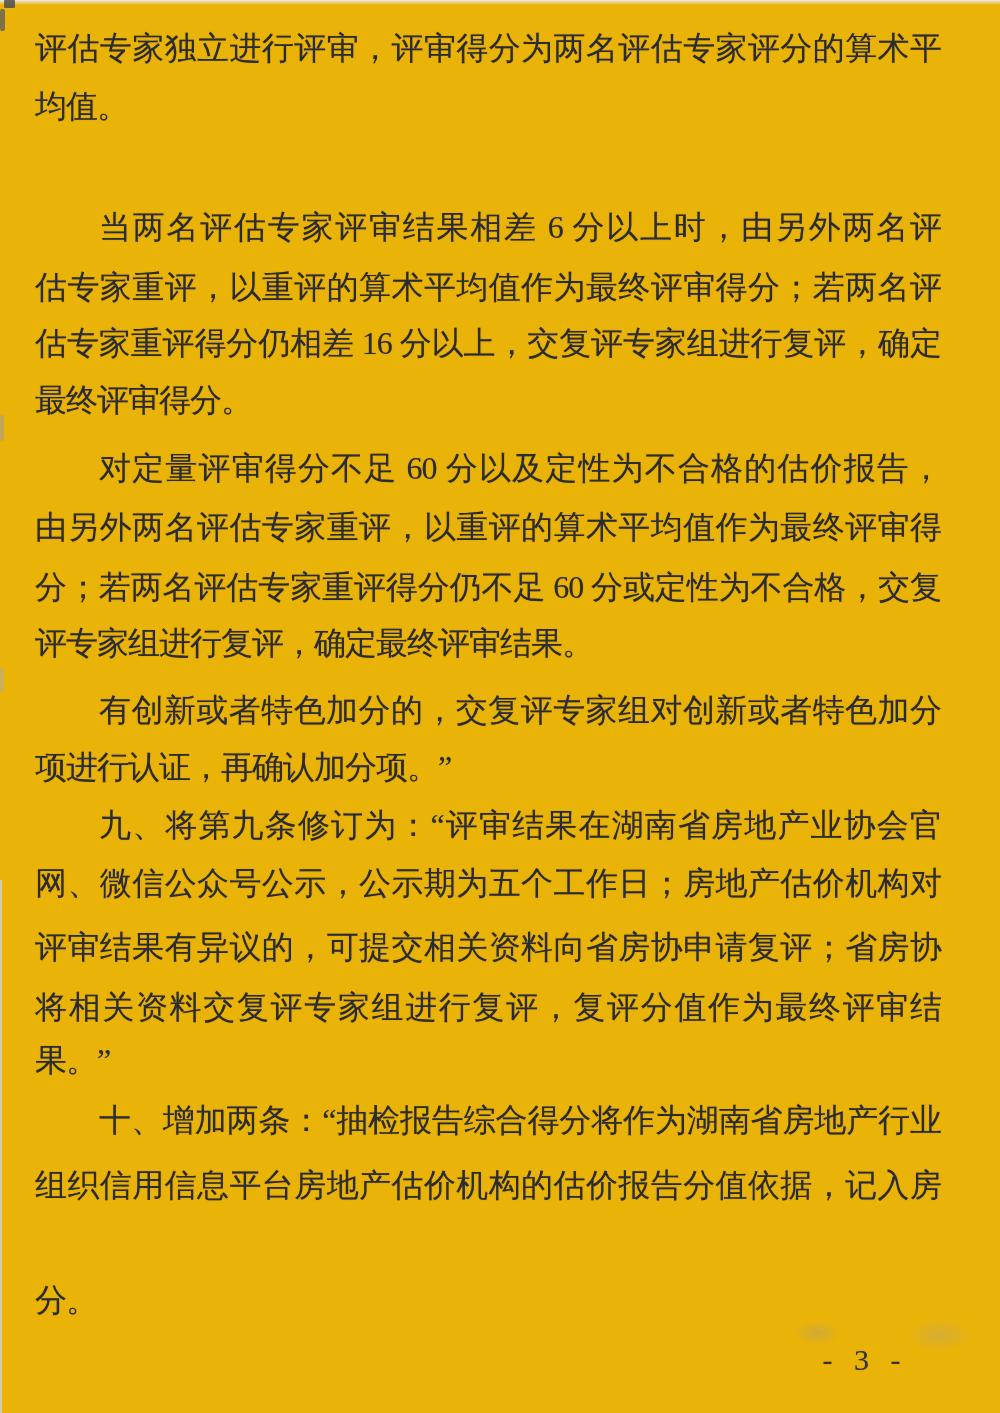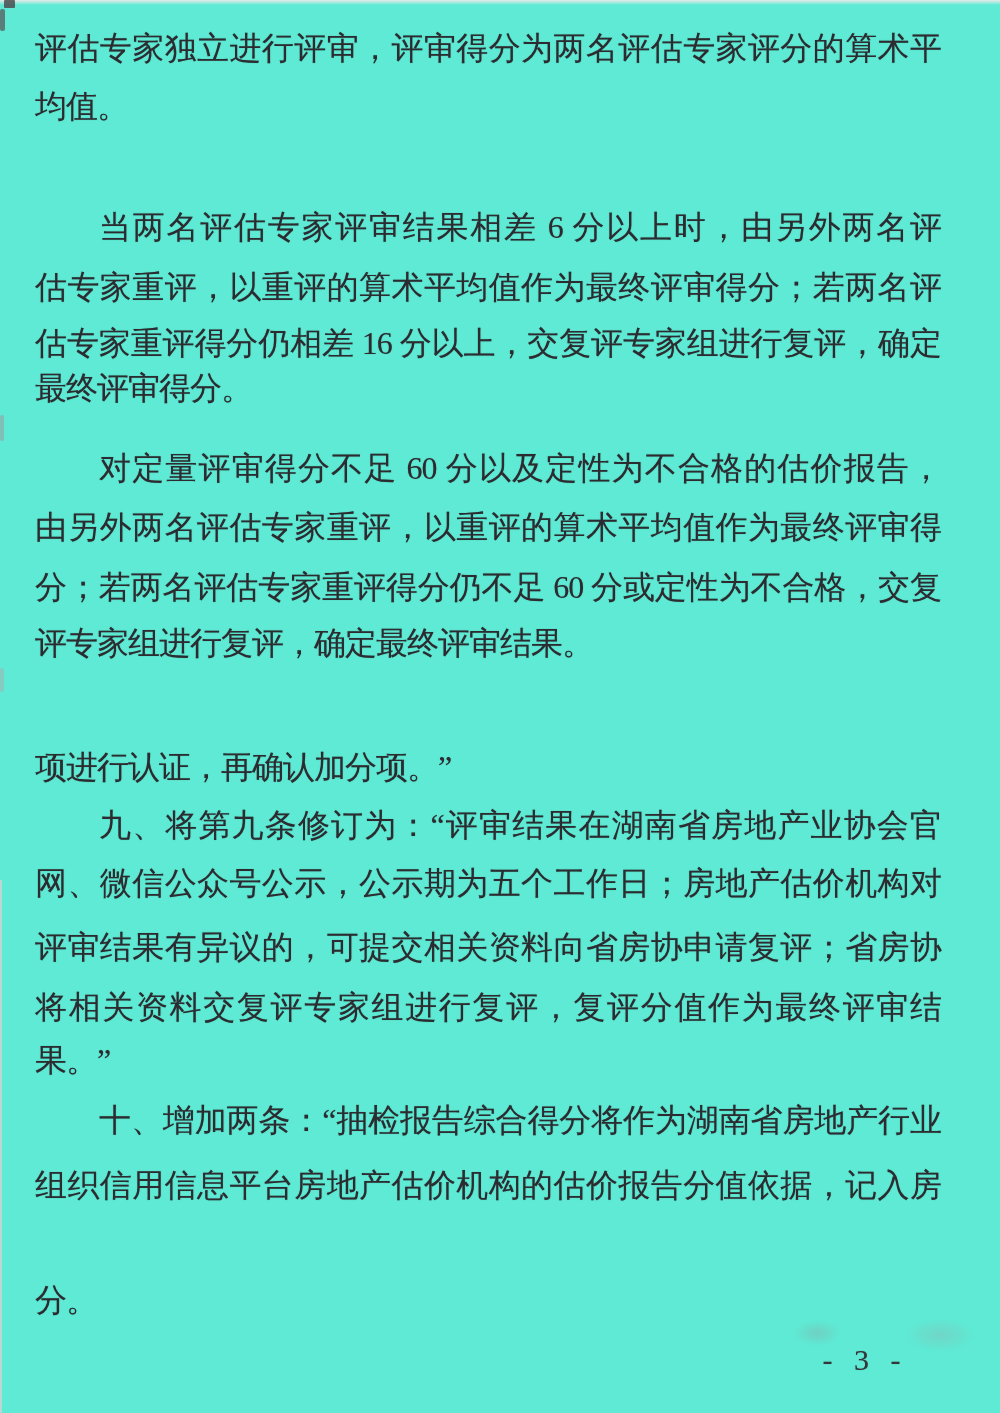--- a/index.html
+++ b/index.html
@@ -4,21 +4,21 @@
 <style>
   html, body {
     margin: 0;
     padding: 0;
     background: #ffffff;
   }
   .page {
     position: relative;
     width: 1000px;
     height: 1413px;
-    background: #5eead4;
+    background: #eab308;
     overflow: hidden;
     font-family: "Liberation Serif", serif;
   }
   
   .page::before {
     content: "";
     position: absolute;
     left: 0; top: 0;
     width: 100%; height: 5px;
     background: linear-gradient(#e9e9e9, rgba(255,255,255,0));
@@ -118,25 +118,26 @@
 </head>
 <body>
 
 <div class="page">
   <div class="text-block" id="text-block">
       <div class="text-line fill" style="top: 19px;">评估专家独立进行评审，评审得分为两名评估专家评分的算术平</div>
       <div class="text-line nofill" style="top: 77px;">均值。</div>
       <div class="text-line fill indent" style="top: 198px;">当两名评估专家评审结果相差 6 分以上时，由另外两名评</div>
       <div class="text-line fill" style="top: 258px;">估专家重评，以重评的算术平均值作为最终评审得分；若两名评</div>
       <div class="text-line fill" style="top: 314px;">估专家重评得分仍相差 16 分以上，交复评专家组进行复评，确定</div>
-      <div class="text-line nofill" style="top: 359px;">最终评审得分。</div>
+      <div class="text-line nofill" style="top: 371px;">最终评审得分。</div>
       <div class="text-line fill indent" style="top: 439px;">对定量评审得分不足 60 分以及定性为不合格的估价报告，</div>
       <div class="text-line fill" style="top: 498px;">由另外两名评估专家重评，以重评的算术平均值作为最终评审得</div>
       <div class="text-line fill" style="top: 558px;">分；若两名评估专家重评得分仍不足 60 分或定性为不合格，交复</div>
       <div class="text-line nofill" style="top: 614px;">评专家组进行复评，确定最终评审结果。</div>
+      <div class="text-line fill indent" style="top: 681px;">有创新或者特色加分的，交复评专家组对创新或者特色加分</div>
       <div class="text-line nofill" style="top: 738px;">项进行认证，再确认加分项。”</div>
       <div class="text-line fill indent" style="top: 796px;">九、将第九条修订为：“评审结果在湖南省房地产业协会官</div>
       <div class="text-line fill" style="top: 854px;">网、微信公众号公示，公示期为五个工作日；房地产估价机构对</div>
       <div class="text-line fill" style="top: 918px;">评审结果有异议的，可提交相关资料向省房协申请复评；省房协</div>
       <div class="text-line fill" style="top: 978px;">将相关资料交复评专家组进行复评，复评分值作为最终评审结</div>
       <div class="text-line nofill" style="top: 1031px;">果。”</div>
       <div class="text-line fill indent" style="top: 1091px;">十、增加两条：“抽检报告综合得分将作为湖南省房地产行业</div>
       <div class="text-line fill" style="top: 1156px;">组织信用信息平台房地产估价机构的估价报告分值依据，记入房</div>
       <div class="text-line nofill" style="top: 1271px;">分。</div>
     </div>

